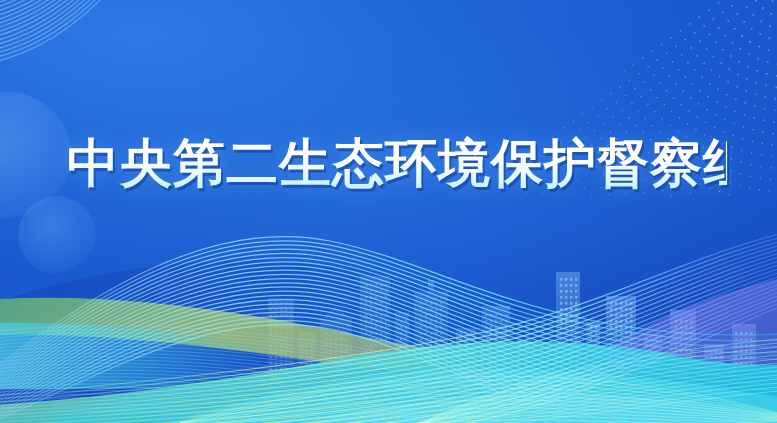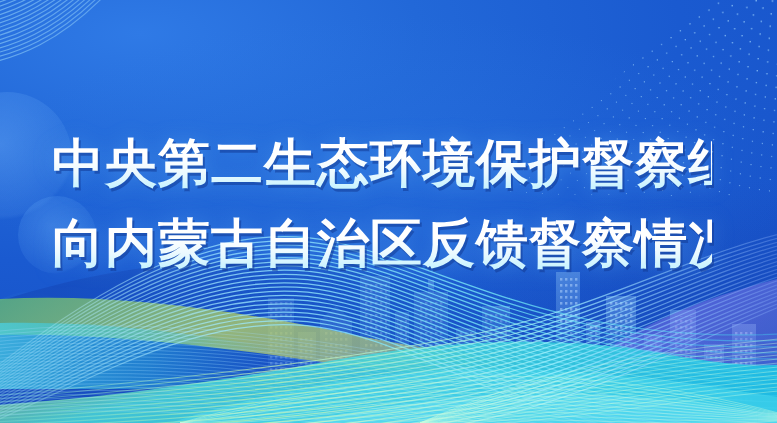--- a/index.html
+++ b/index.html
@@ -86,21 +86,21 @@
   
   .waves {
     position: absolute;
     left: 0; right: 0; bottom: 0;
     height: 240px;
   }
 
   
   .title-block {
     position: absolute;
-    left: 52px;
+    left: 67px;
     top: 124px;
     width: 660px;
     z-index: 40;
   }
   .title-line {
     font-family: "Liberation Serif", "DejaVu Serif", serif;
     font-weight: 700;
     font-size: 52px;
     line-height: 80px;
     letter-spacing: 1px;
@@ -1060,16 +1060,15 @@
             <path d="M800,236 C690,240 560,222 430,232 C340,239 250,256 180,240"></path>
             <path d="M800,236 C690,244 560,226 430,236 C340,243 250,260 180,240"></path>
             <path d="M800,236 C690,248 560,230 430,240 C340,247 250,264 180,240"></path>
           </g>
       </g>
     </svg>
   </div>
 
   <div class="title-block">
     <div class="title-line">中央第二生态环境保护督察组</div>
-    <div class="title-line">向内蒙古自治区反馈督察情况</div>
   </div>
 
 </div>
 
 </body></html>

